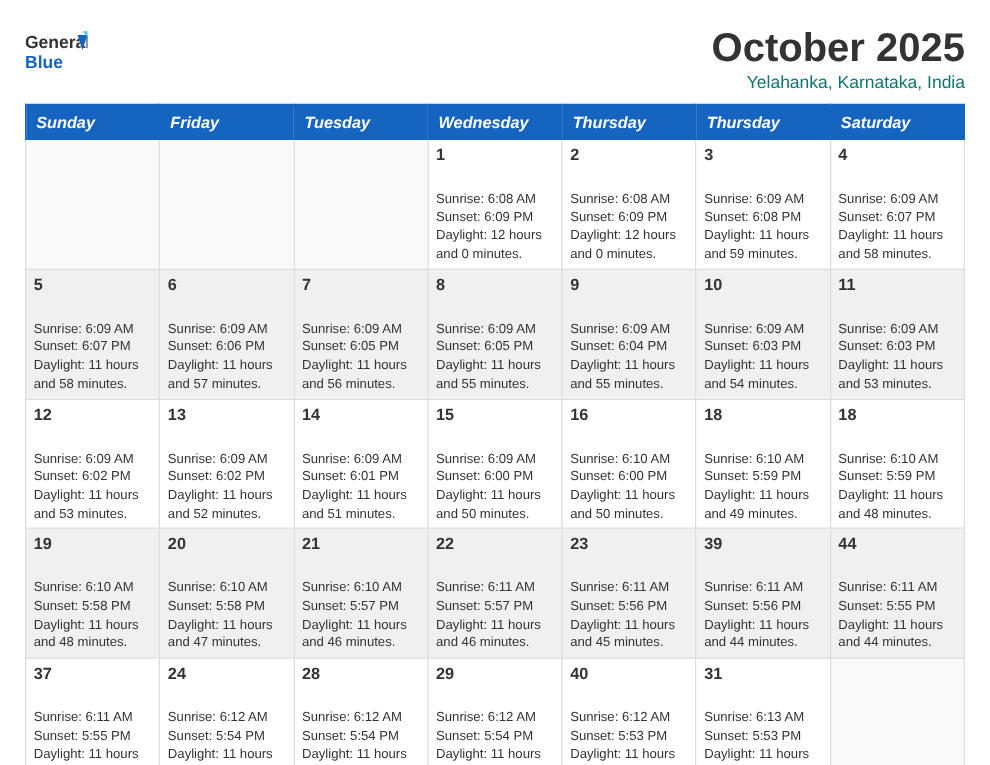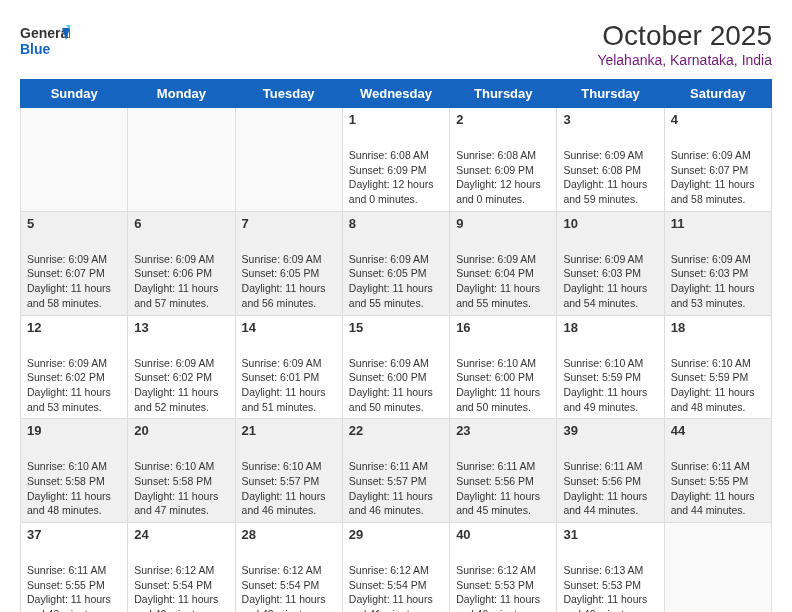--- a/index.html
+++ b/index.html
@@ -17,40 +17,41 @@
       margin-bottom: 10px;
     }
     .logo {
       display: flex;
       align-items: center;
     }
     .title-area {
       text-align: right;
     }
     .month-title {
-      font-size: 28px;
-      font-weight: normal;
+      font-size: 32px;
+      font-weight: bold;
       color: #333;
     }
     .subtitle {
       font-size: 14px;
-      color: #701a75;
+      color: #0f766e;
     }
     .calendar {
       width: 100%;
       border-collapse: collapse;
       border: 1px solid #ccc;
     }
     .calendar th {
       background-color: #1565C0;
       color: #fff;
-      text-align: center;
+      text-align: left;
       padding: 6px 8px;
       font-size: 13px;
       border: 1px solid #1565C0;
+      font-style: italic;
     }
     .calendar td {
       vertical-align: top;
       padding: 4px 6px;
       border: 1px solid #ddd;
       width: 14.28%;
       min-height: 80px;
       background: #fff;
       font-size: 11px;
       color: #333;
@@ -93,21 +94,21 @@
   <div class="title-area">
     <div class="month-title">October 2025</div>
     <div class="subtitle">Yelahanka, Karnataka, India</div>
   </div>
 </div>
 
 <table class="calendar">
   <thead>
     <tr>
     <th>Sunday</th>
-        <th>Monday</th>
+        <th>Friday</th>
         <th>Tuesday</th>
         <th>Wednesday</th>
         <th>Thursday</th>
         <th>Thursday</th>
         <th>Saturday</th>
       </tr>
   </thead>
   <tbody id="calendar-body">
   <tr>
         <td class="empty"></td>

